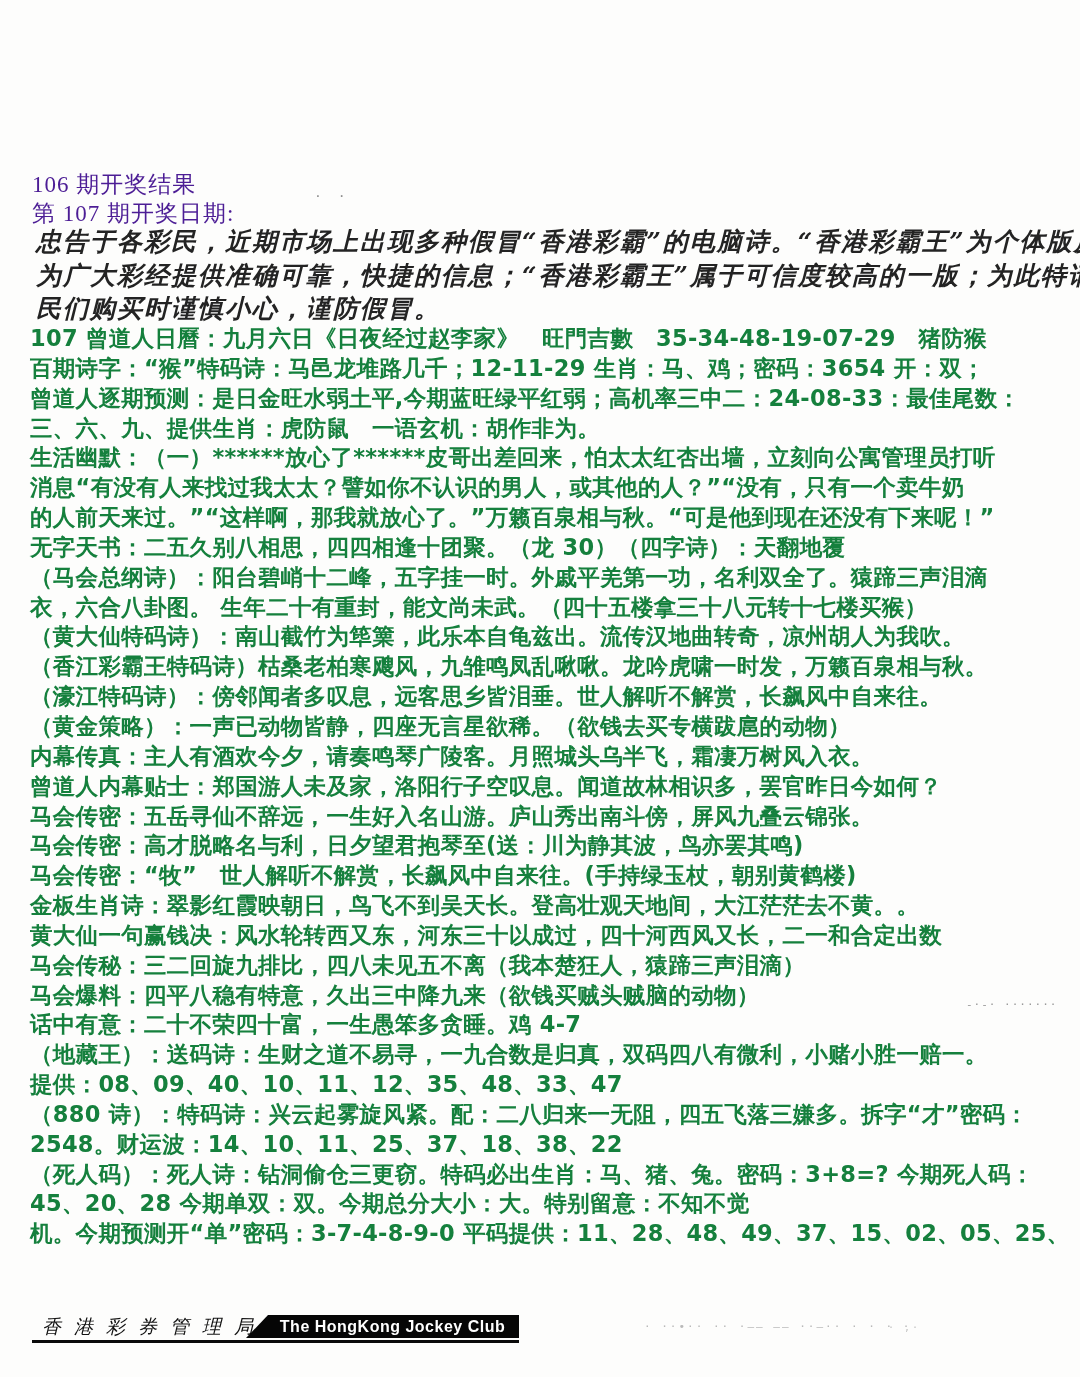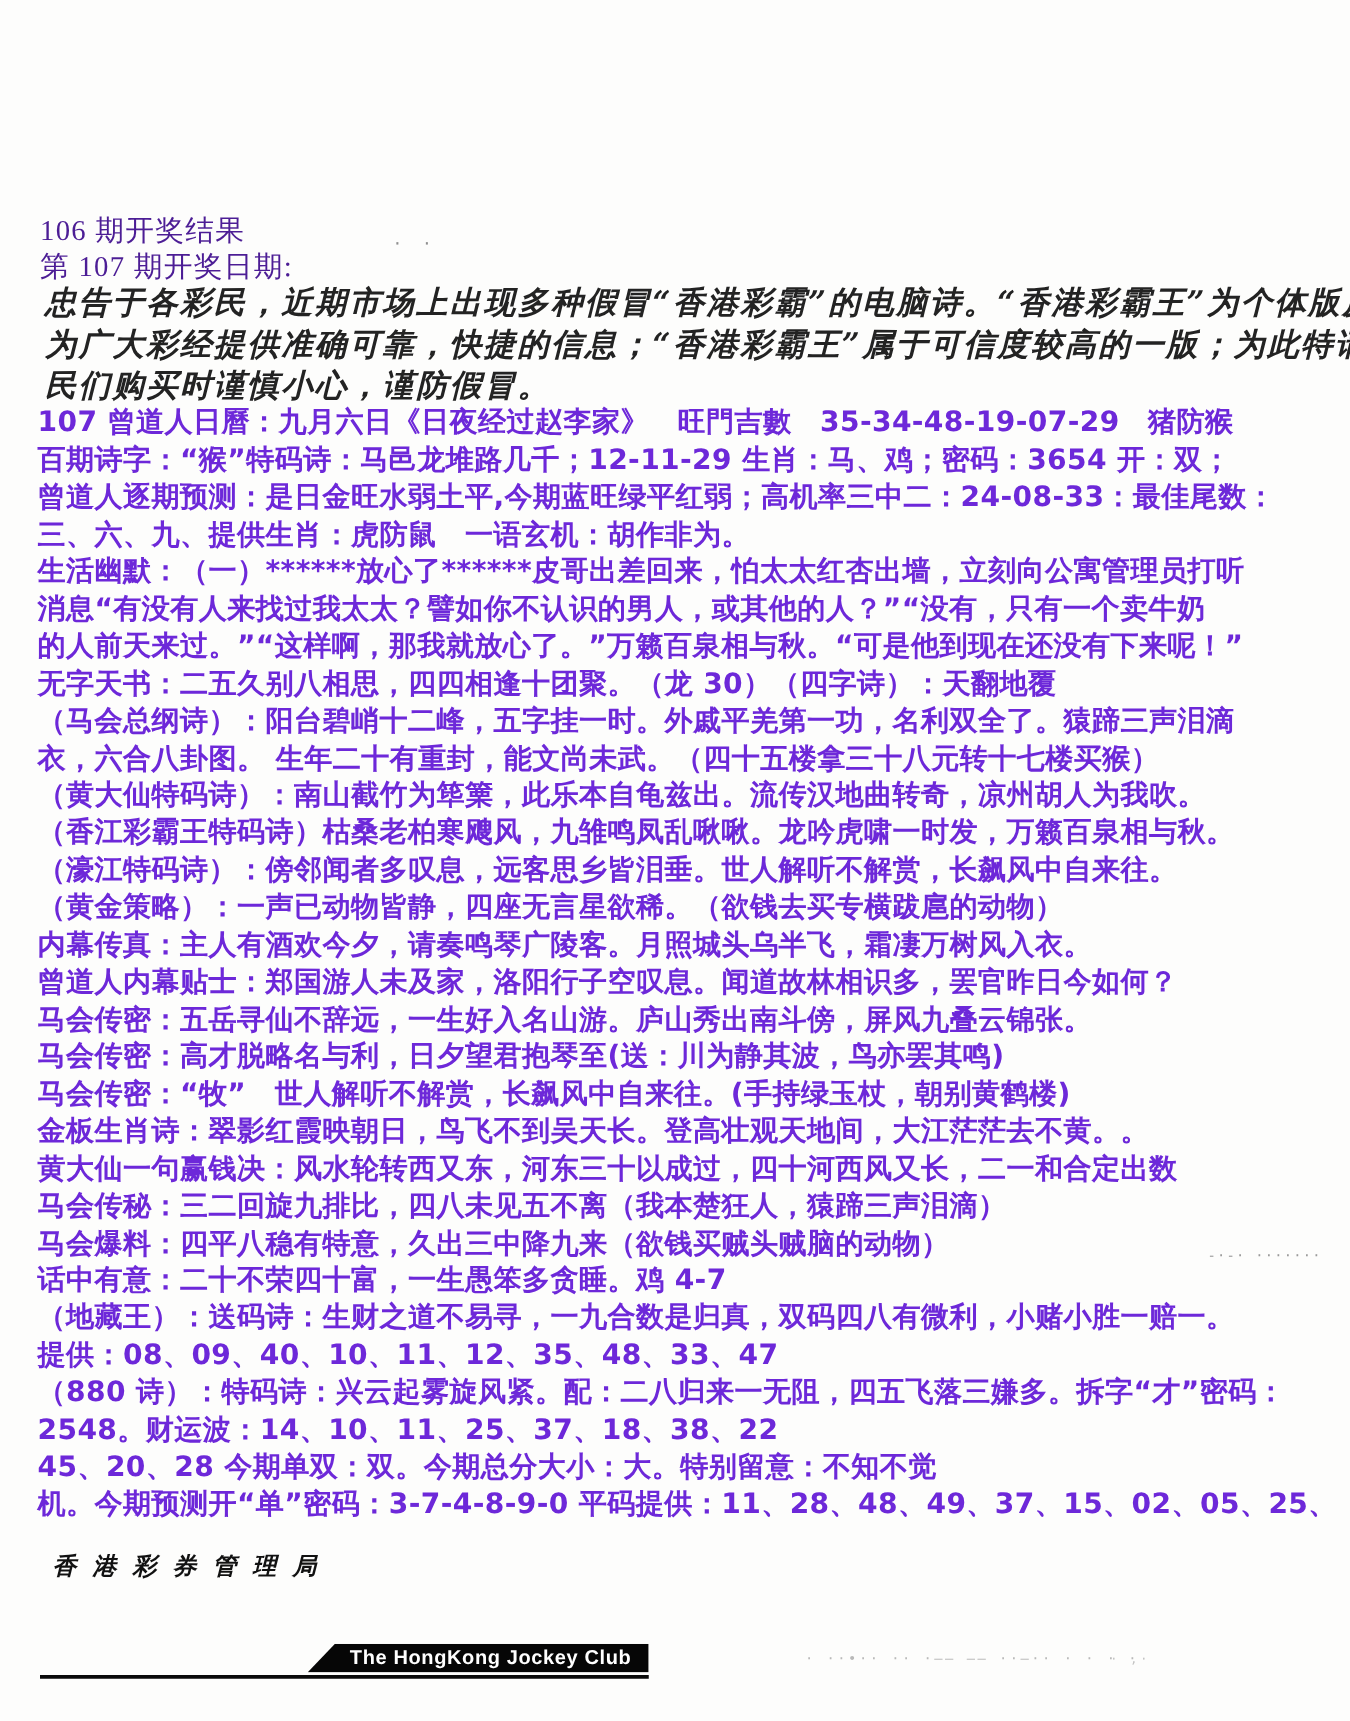--- a/index.html
+++ b/index.html
@@ -30,32 +30,32 @@
     letter-spacing:2px; color:#232323; white-space:nowrap;
   }
   
   .bodytext {
     position:absolute; left:30px; top:324px; width:1026px;
   }
   .body-line {
     font-family:"DejaVu Sans","Liberation Sans",sans-serif;
     font-weight:700; font-size:22.5px;
     height:29.85px; line-height:29.85px;
-    color:#6d28d9; white-space:nowrap;
+    color:#15803d; white-space:nowrap;
     letter-spacing:0.3px;
   }
   
   .footer-underline {
     position:absolute; left:32px; top:1340px;
     width:487px; height:3px; background:#0a0a0a;
   }
   .footer-cn {
-    position:absolute; left:42px; top:1240px;
+    position:absolute; left:42px; top:1314px;
     font-family:"DejaVu Serif","Liberation Serif",serif;
-    font-style:italic; font-weight:700;
+    font-style:italic; font-weight:400;
     font-size:19px; letter-spacing:13px;
     color:#111; white-space:nowrap;text-align:center;
   }
   .footer-banner {
     position:absolute; left:246px; top:1315px;
     width:273px; height:23px;
     background:#060606;
     clip-path:polygon(22px 0, 100% 0, 100% 100%, 0 100%);
     display:flex; align-items:center; justify-content:center;
     padding-left:20px;
@@ -113,20 +113,21 @@
       <div class="body-line">马会传密：“牧”　世人解听不解赏，长飙风中自来往。(手持绿玉杖，朝别黄鹤楼)</div>
       <div class="body-line">金板生肖诗：翠影红霞映朝日，鸟飞不到吴天长。登高壮观天地间，大江茫茫去不黄。。</div>
       <div class="body-line">黄大仙一句赢钱决：风水轮转西又东，河东三十以成过，四十河西风又长，二一和合定出数</div>
       <div class="body-line">马会传秘：三二回旋九排比，四八未见五不离（我本楚狂人，猿蹄三声泪滴）</div>
       <div class="body-line">马会爆料：四平八稳有特意，久出三中降九来（欲钱买贼头贼脑的动物）</div>
       <div class="body-line">话中有意：二十不荣四十富，一生愚笨多贪睡。鸡 4-7</div>
       <div class="body-line">（地藏王）：送码诗：生财之道不易寻，一九合数是归真，双码四八有微利，小赌小胜一赔一。</div>
       <div class="body-line">提供：08、09、40、10、11、12、35、48、33、47</div>
       <div class="body-line">（880 诗）：特码诗：兴云起雾旋风紧。配：二八归来一无阻，四五飞落三嫌多。拆字“才”密码：</div>
       <div class="body-line">2548。财运波：14、10、11、25、37、18、38、22</div>
+      <div class="body-line">（死人码）：死人诗：钻洞偷仓三更窃。特码必出生肖：马、猪、兔。密码：3+8=? 今期死人码：</div>
       <div class="body-line">45、20、28 今期单双：双。今期总分大小：大。特别留意：不知不觉</div>
       <div class="body-line">机。今期预测开“单”密码：3-7-4-8-9-0 平码提供：11、28、48、49、37、15、02、05、25、</div>
     </div>
 
   <div class="artifact a1">· ·</div>
   <div class="artifact a2">-·-· ·······</div>
   <div class="artifact a3">· ··•·· ·· ·—— —— ··—·· · · · ·</div>
   <div class="artifact a4">· ,·</div>
 
   <div class="footer-underline"></div>

